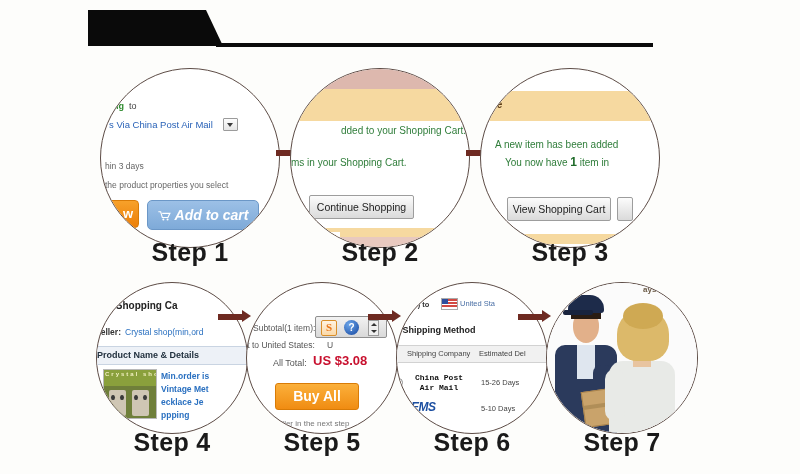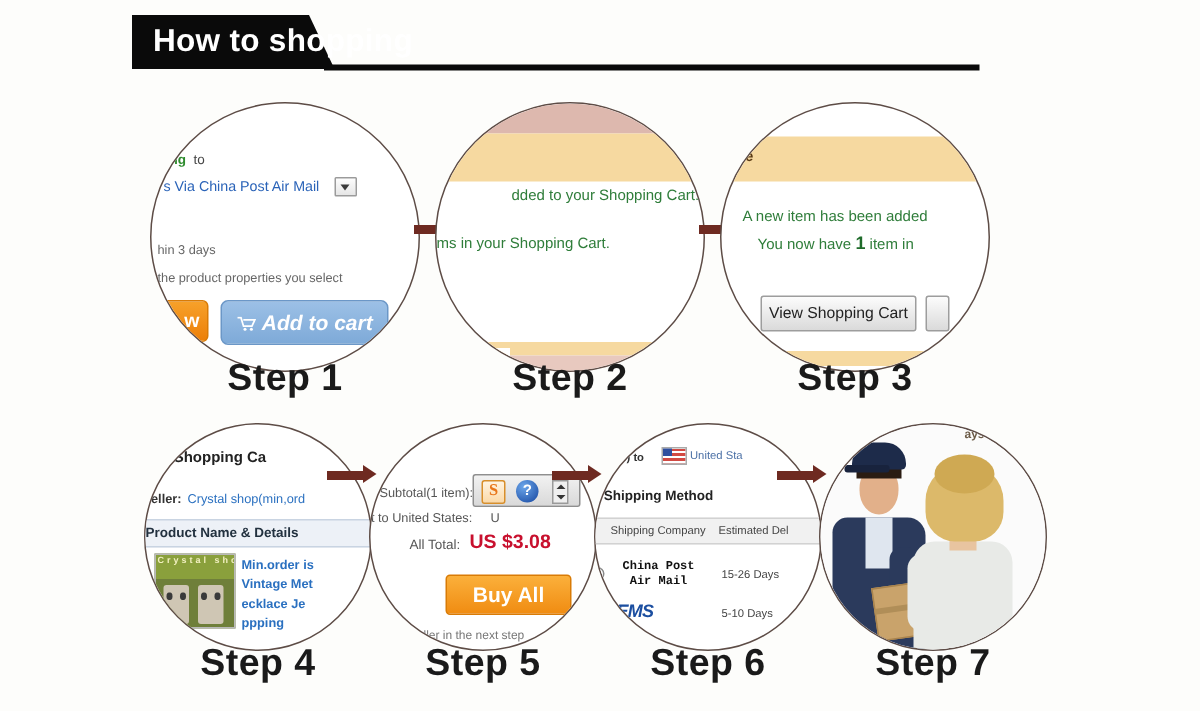--- a/index.html
+++ b/index.html
@@ -184,21 +184,20 @@
   .wom-neck{background:#e8c4a0;}
   .wom-body{background:#e8eae7;border-radius:14px 14px 0 0;}
   .wom-arm{background:#e8eae7;border-radius:10px;}
   .s7-frag{position:absolute;color:#6b5a46;font-size:8px;font-weight:bold;}
 </style>
 </head>
 <body>
 
 <div id="banner">
   <div id="banner-tab"></div>
-  <div id="banner-title">How to shopping</div>
   <div id="banner-rule"></div>
 </div>
 
 <div class="circle" style="left:100px;top:68px;width:180px;height:180px;">
   <div class="shot">
     <div class="s1-grn" style="left:12px;top:32px;">ng</div>
     <div class="s1-to" style="left:28px;top:32px;">to</div>
     <div class="s1-blue" style="left:8px;top:50px;">s Via China Post Air Mail</div>
     <div class="s1-sel" style="left:122px;top:49px;"></div>
     <div class="s1-gry" style="left:4px;top:92px;">hin 3 days</div>
@@ -226,20 +225,21 @@
     <div class="head" style="left:26px;"></div>
 </div>
 
 <div class="circle" style="left:290px;top:68px;width:180px;height:180px;">
   <div class="shot">
     <div class="band-rose" style="left:0;top:0;width:100%;height:20px;"></div>
     <div class="band-tan" style="left:0;top:20px;width:100%;height:32px;"></div>
     <div class="txt-green" style="left:2px;top:56px;padding-left:48px;">dded to your Shopping Cart.</div>
     <div class="txt-green" style="left:0px;top:88px;">ms in your Shopping Cart.</div>
     <div class="btn-gray" style="left:-8px;top:129px;width:15px;height:22px;"></div>
+    <div class="btn-gray" style="left:18px;top:126px;width:105px;height:24px;line-height:22px;">Continue Shopping</div>
     <div class="band-tan" style="left:0;top:159px;width:100%;height:9px;"></div>
     <div class="band-pink" style="left:0;top:168px;width:100%;height:14px;"></div>
     <div style="position:absolute;left:36px;top:163px;width:13px;height:20px;background:#ffffff;"></div>
   </div>
 </div>
 <div class="step-label" style="left:290px;top:238px;width:180px;">Step 2</div>
 
 <div class="arrow" style="left:466px;top:148px;width:36px;">
   <div class="bar" style="width:27px;"></div>
     <div class="head" style="left:26px;"></div>
@@ -292,21 +292,21 @@
 
 <div class="circle" style="left:246px;top:282px;width:152px;height:152px;">
   <div class="shot">
     <div class="s5-txt" style="left:6px;top:40px;">Subtotal(1 item):</div>
     <div class="s5-txt" style="left:73px;top:40px;">US $2.08</div>
     <div class="s5-txt" style="left:-4px;top:57px;">st to United States:</div>
     <div class="s5-txt" style="left:80px;top:57px;">U</div>
     <div class="s5-total-lbl" style="left:26px;top:75px;">All Total:</div>
     <div class="s5-total-val" style="left:66px;top:70px;">US $3.08</div>
 
-    <div class="s5-buyall" style="left:50px;top:100px;width:84px;height:27px;line-height:25px;">Buy All</div>
+    <div class="s5-buyall" style="left:28px;top:100px;width:84px;height:27px;line-height:25px;">Buy All</div>
     <div class="s5-foot" style="left:2px;top:136px;">for the seller in the next step</div>
 
     <div class="s5-toolbar" style="left:68px;top:33px;width:72px;height:22px;">
       <div class="ico-s" style="left:5px;top:3px;">S</div>
       <div class="ico-help" style="left:28px;top:3px;">?</div>
       <div class="spin" style="left:52px;top:3px;">
         <div class="up"></div>
           <div class="dn"></div>
       </div>
     </div>

